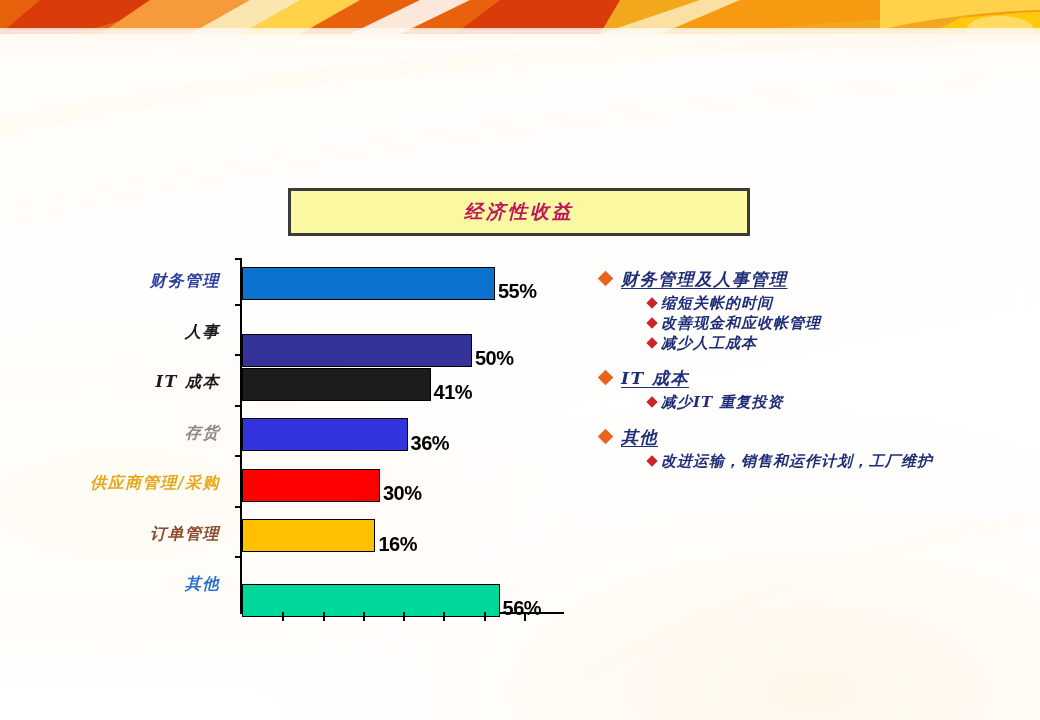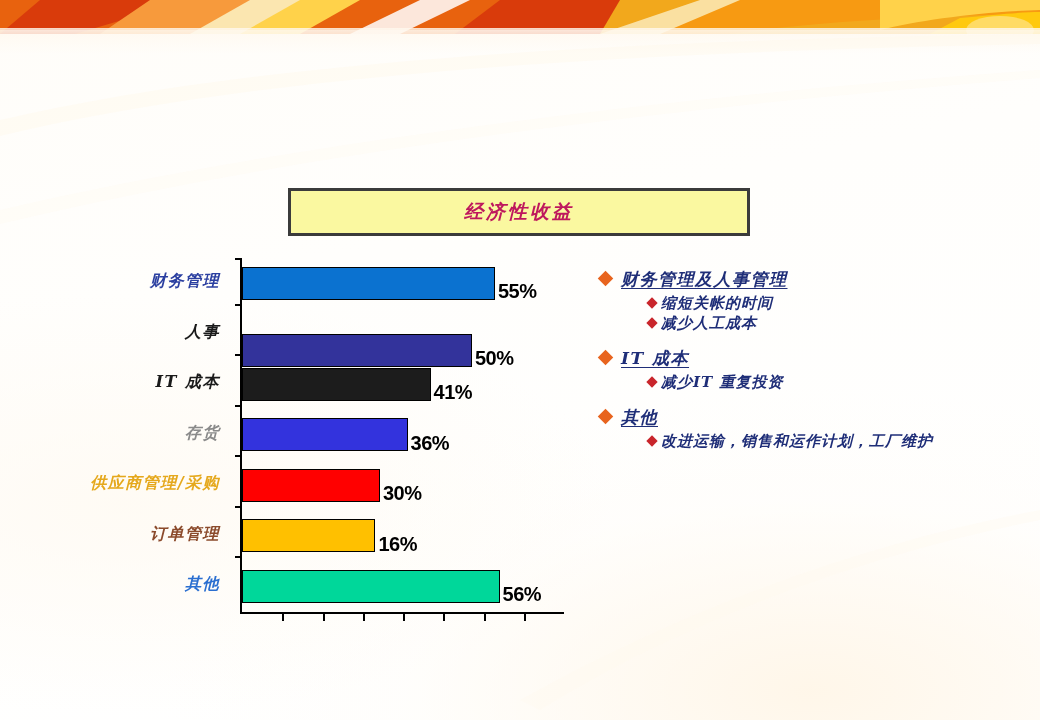--- a/index.html
+++ b/index.html
@@ -301,21 +301,21 @@
         </div>
         <div class="cat-label" style="top: 215px; color: rgb(229, 168, 28);">供应商管理/采购</div>
         <div class="y-tick" style="top: 197px;"></div>
         <div class="bar-row" style="top: 255.5px;">
           <div class="bar" style="width: 133.4px; background: rgb(255, 192, 0);">
             <span class="bar-value">16%</span>
           </div>
         </div>
         <div class="cat-label" style="top: 265.5px; color: rgb(139, 74, 43);">订单管理</div>
         <div class="y-tick" style="top: 247.5px;"></div>
-        <div class="bar-row" style="top: 306px; text-align: center;">
+        <div class="bar-row" style="top: 320px; text-align: center;">
           <div class="bar" style="width: 257.6px; background: rgb(0, 215, 154);">
             <span class="bar-value">56%</span>
           </div>
         </div>
         <div class="cat-label" style="top: 316px; color: rgb(43, 111, 208);">其他</div>
         <div class="y-tick" style="top: 298px;"></div>
         <div class="y-tick" style="top: 0px;"></div>
         <div class="x-tick" style="left: 40.25px;"></div>
         <div class="x-tick" style="left: 80.5px;"></div>
         <div class="x-tick" style="left: 120.75px;"></div>
@@ -332,20 +332,24 @@
         <div class="bullet-l1">
           <span class="diamond-l1"></span>
           <span class="bullet-l1-text">财务管理及人事管理</span>
         </div>
         <div class="bullet-l2">
           <span class="diamond-l2"></span>
           <span class="bullet-l2-text">缩短关帐的时间</span>
         </div>
         <div class="bullet-l2">
           <span class="diamond-l2"></span>
+          <span class="bullet-l2-text">改善现金和应收帐管理</span>
+        </div>
+        <div class="bullet-l2">
+          <span class="diamond-l2"></span>
           <span class="bullet-l2-text">减少人工成本</span>
         </div>
       </div>
       <div class="bullet-group">
         <div class="bullet-l1">
           <span class="diamond-l1"></span>
           <span class="bullet-l1-text">IT 成本</span>
         </div>
         <div class="bullet-l2">
           <span class="diamond-l2"></span>

